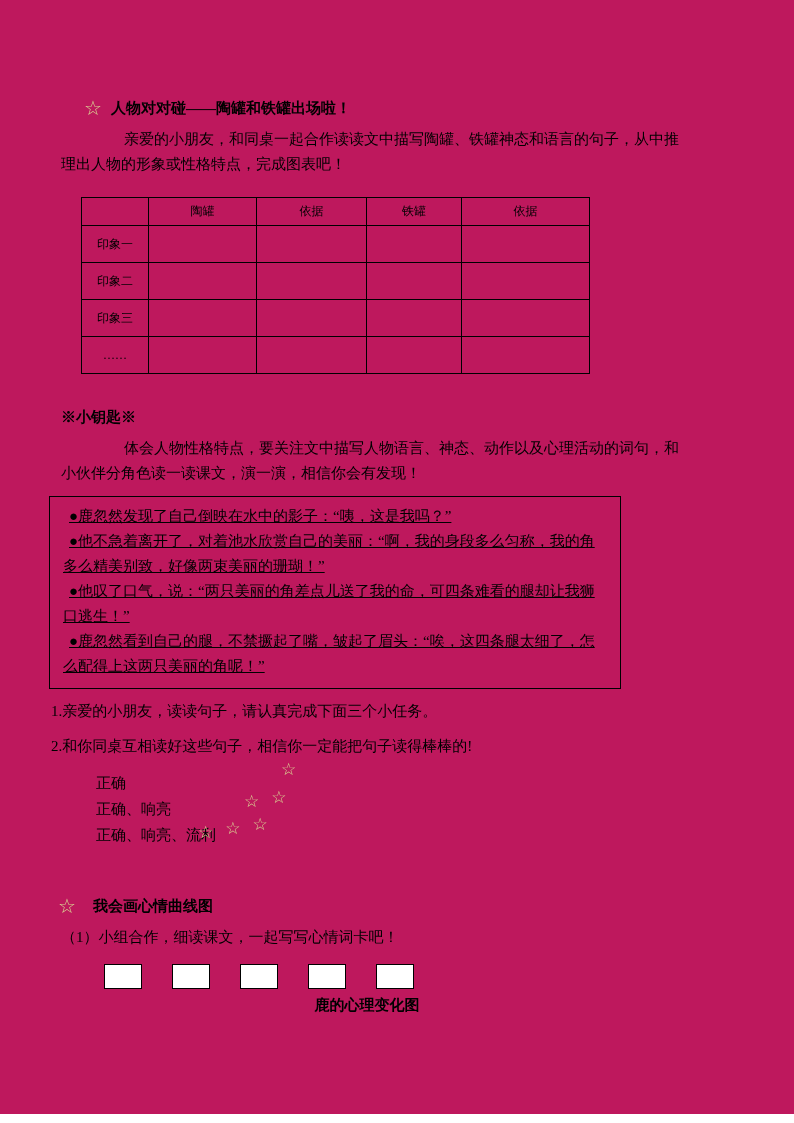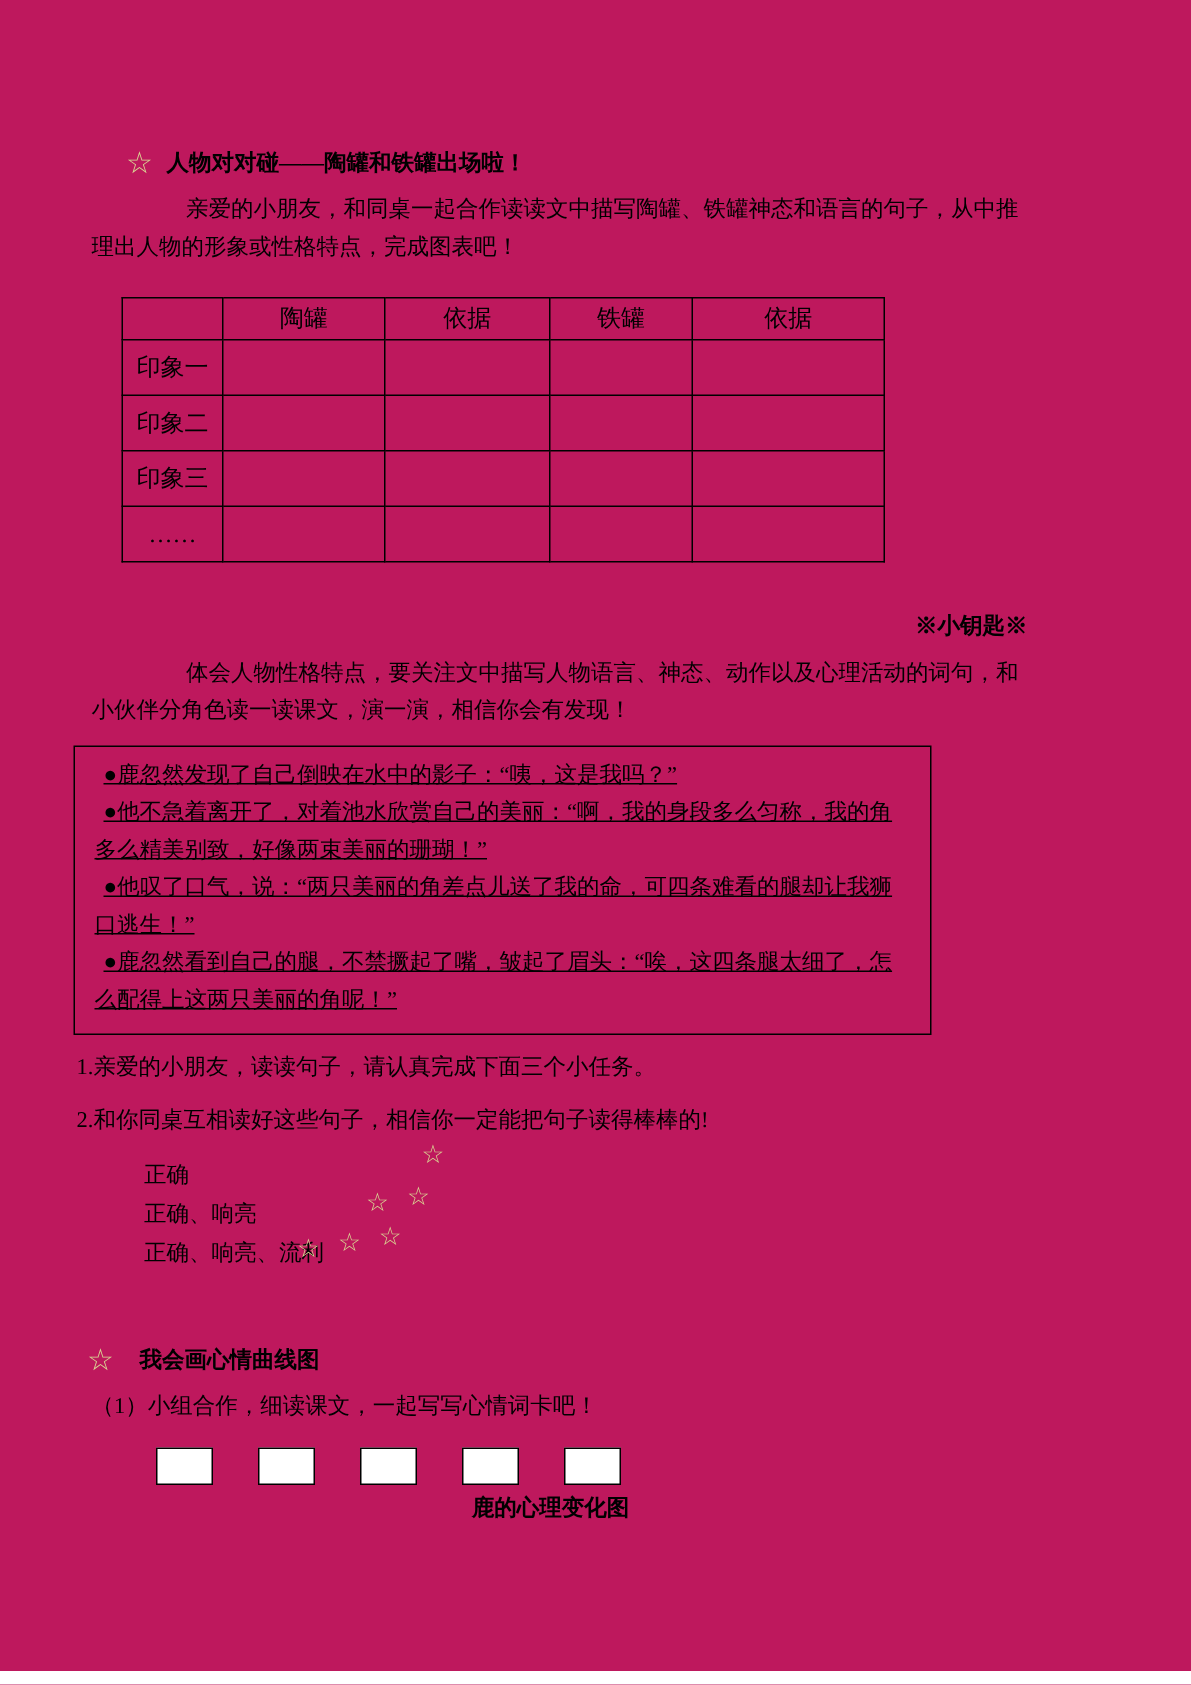--- a/index.html
+++ b/index.html
@@ -30,30 +30,30 @@
 
   table.impression-table {
     margin:20px 0 0 32px;
     border-collapse:collapse;
     table-layout:fixed;
     width:508px;
   }
   .impression-table th, .impression-table td {
     border:1px solid #000;
     font-weight:normal;
-    font-size:16px;
+    font-size:12px;
     text-align:center;
     vertical-align:middle;
     padding:0;
   }
   .impression-table tr.hdr { height:28px; }
   .impression-table tr.body-row { height:37px; }
 
   
-  .key-heading { margin-left:12px; margin-top:31px; font-weight:bold;text-align:right; }
+  .key-heading { margin-left:12px; margin-top:31px; font-weight:bold; }
   .key-body { margin-top:6px; }
 
   
   .sub-heading { margin-top:33px; margin-left:9px; }
   .sub-heading .htext {
     font-weight:bold;
     font-family:"Liberation Sans","DejaVu Sans",sans-serif;
     margin-left:8px;
   }
   .sentence-box {

